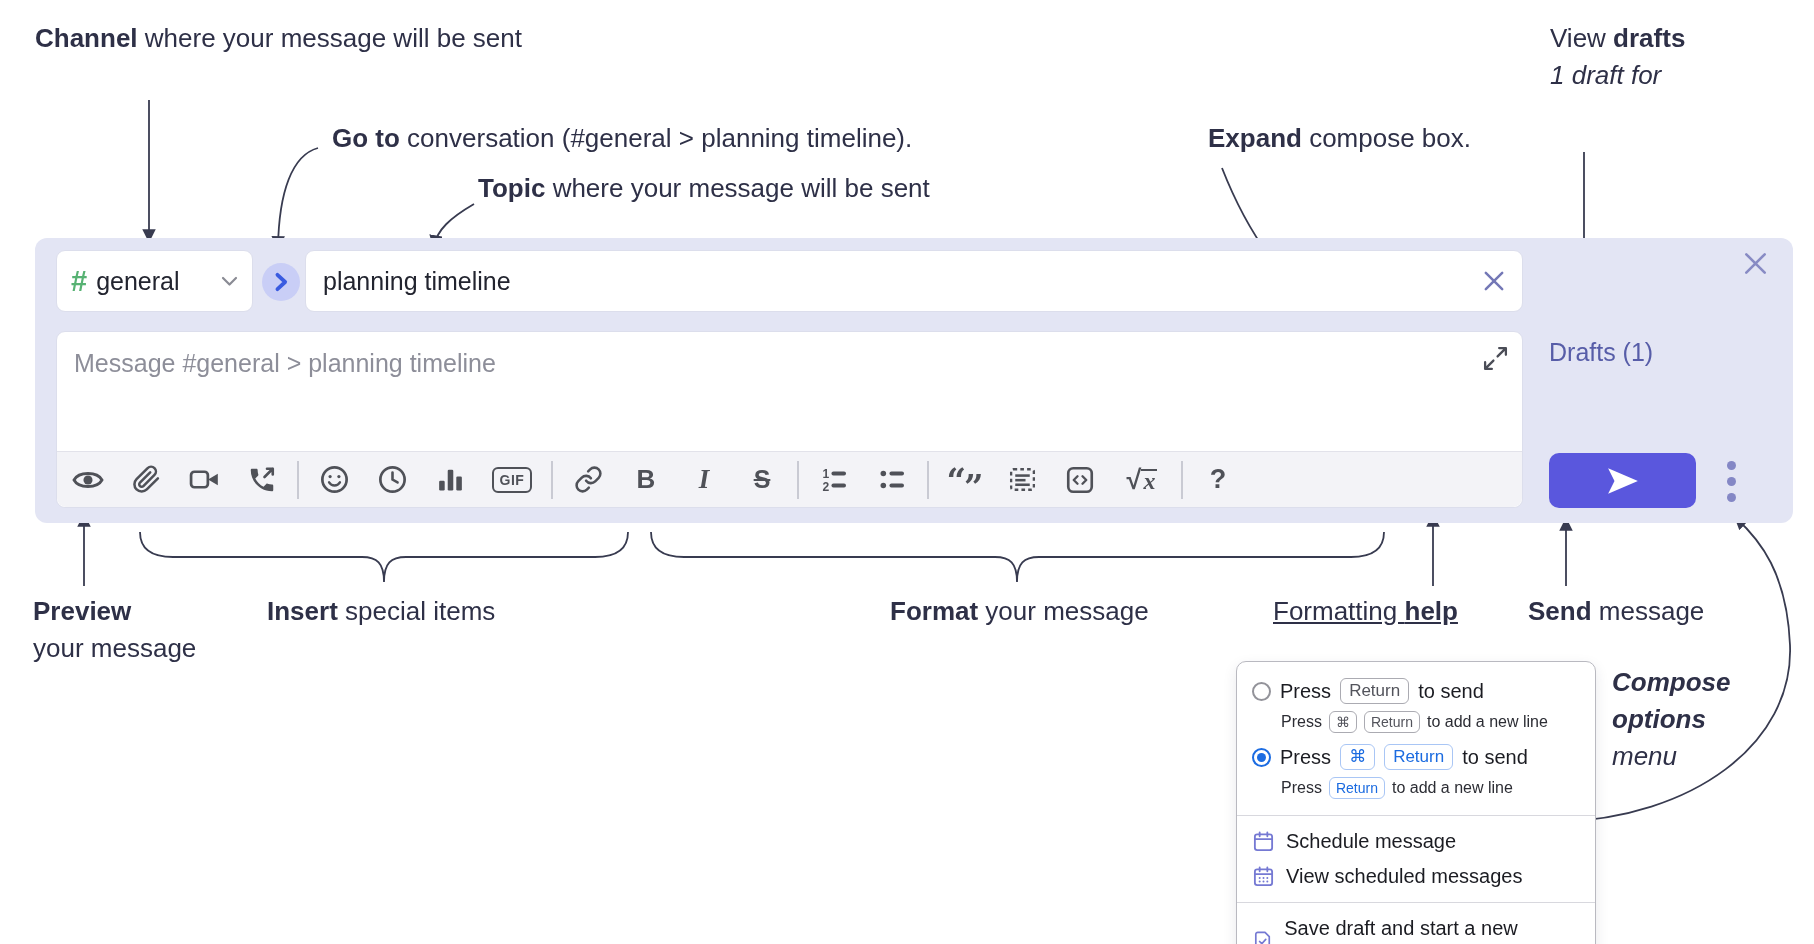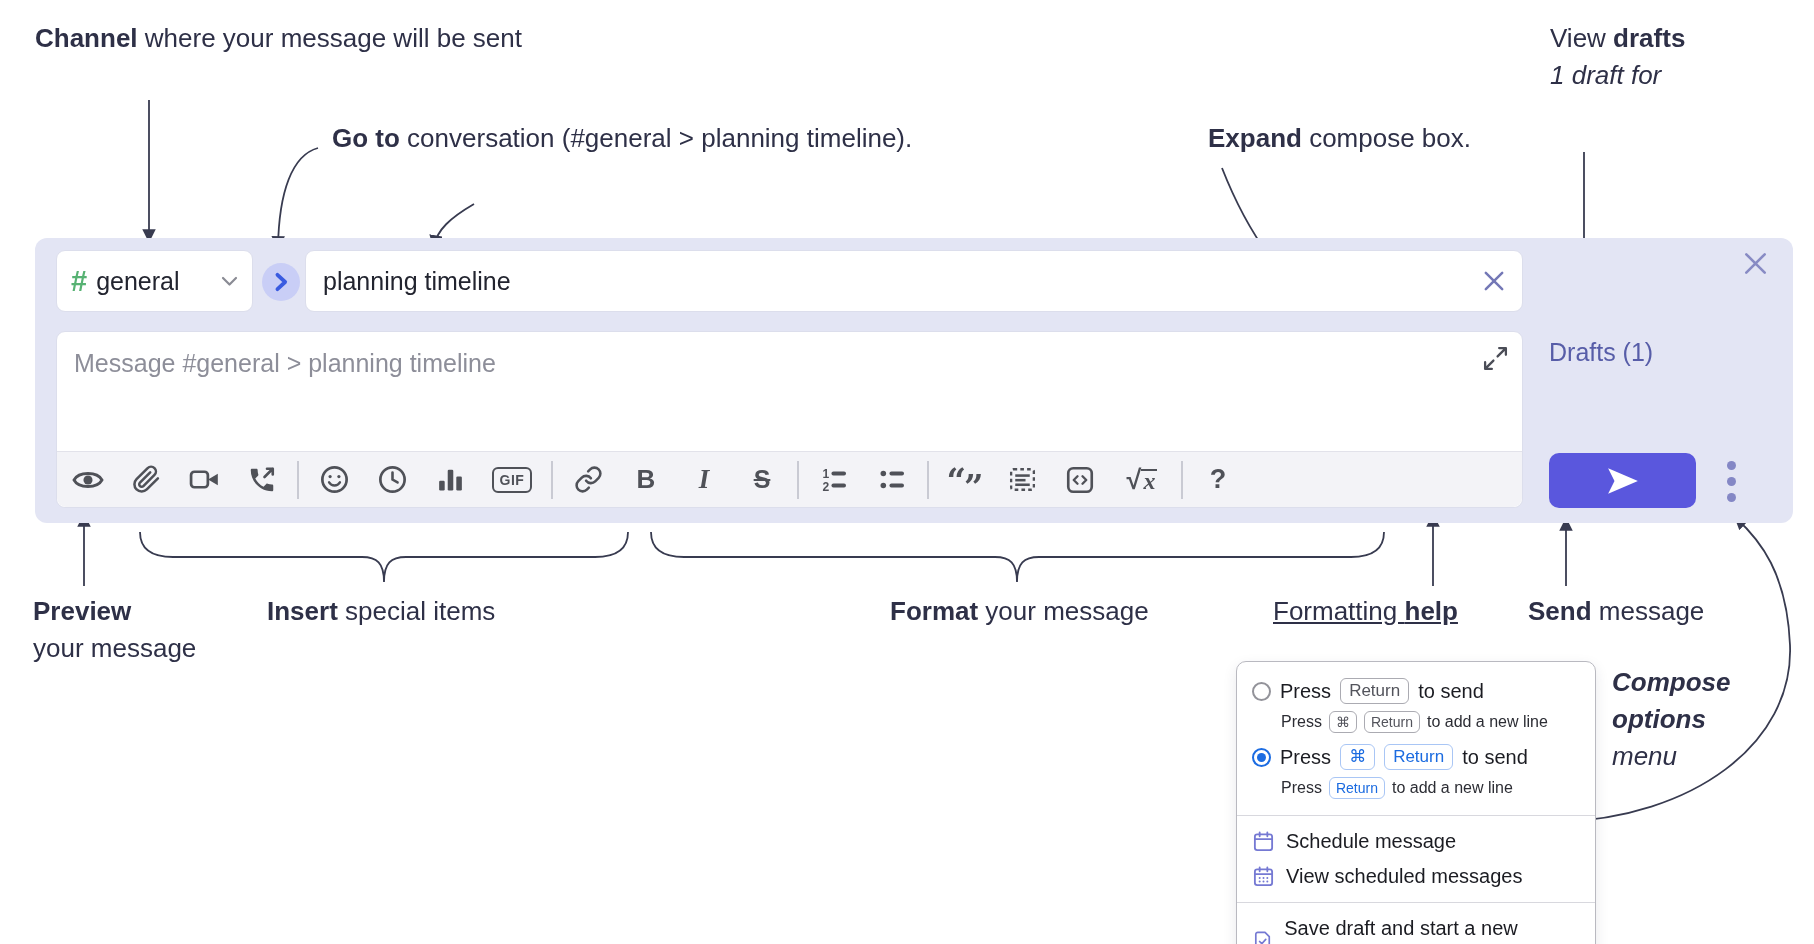--- a/index.html
+++ b/index.html
@@ -77,20 +77,23 @@
 <div class="canvas">
 
   <div class="ann" style="left:35px;top:20px;">
     <div><b>Channel</b><span> where your message will be sent</span></div>
   </div>
 
   <div class="ann" style="left:332px;top:120px;">
     <b>Go to</b><span> conversation (#general &gt; planning timeline).</span>
   </div>
 
+  <div class="ann" style="left:478px;top:170px;">
+    <b>Topic</b><span> where your message will be sent</span>
+  </div>
 
   <div class="ann" style="left:1208px;top:120px;">
     <b>Expand</b><span> compose box.</span>
   </div>
 
   <div class="ann" style="left:1550px;top:20px;">
     <div><span>View </span><b>drafts</b></div>
     <div class="it">1 draft for</div>
   </div>
 

